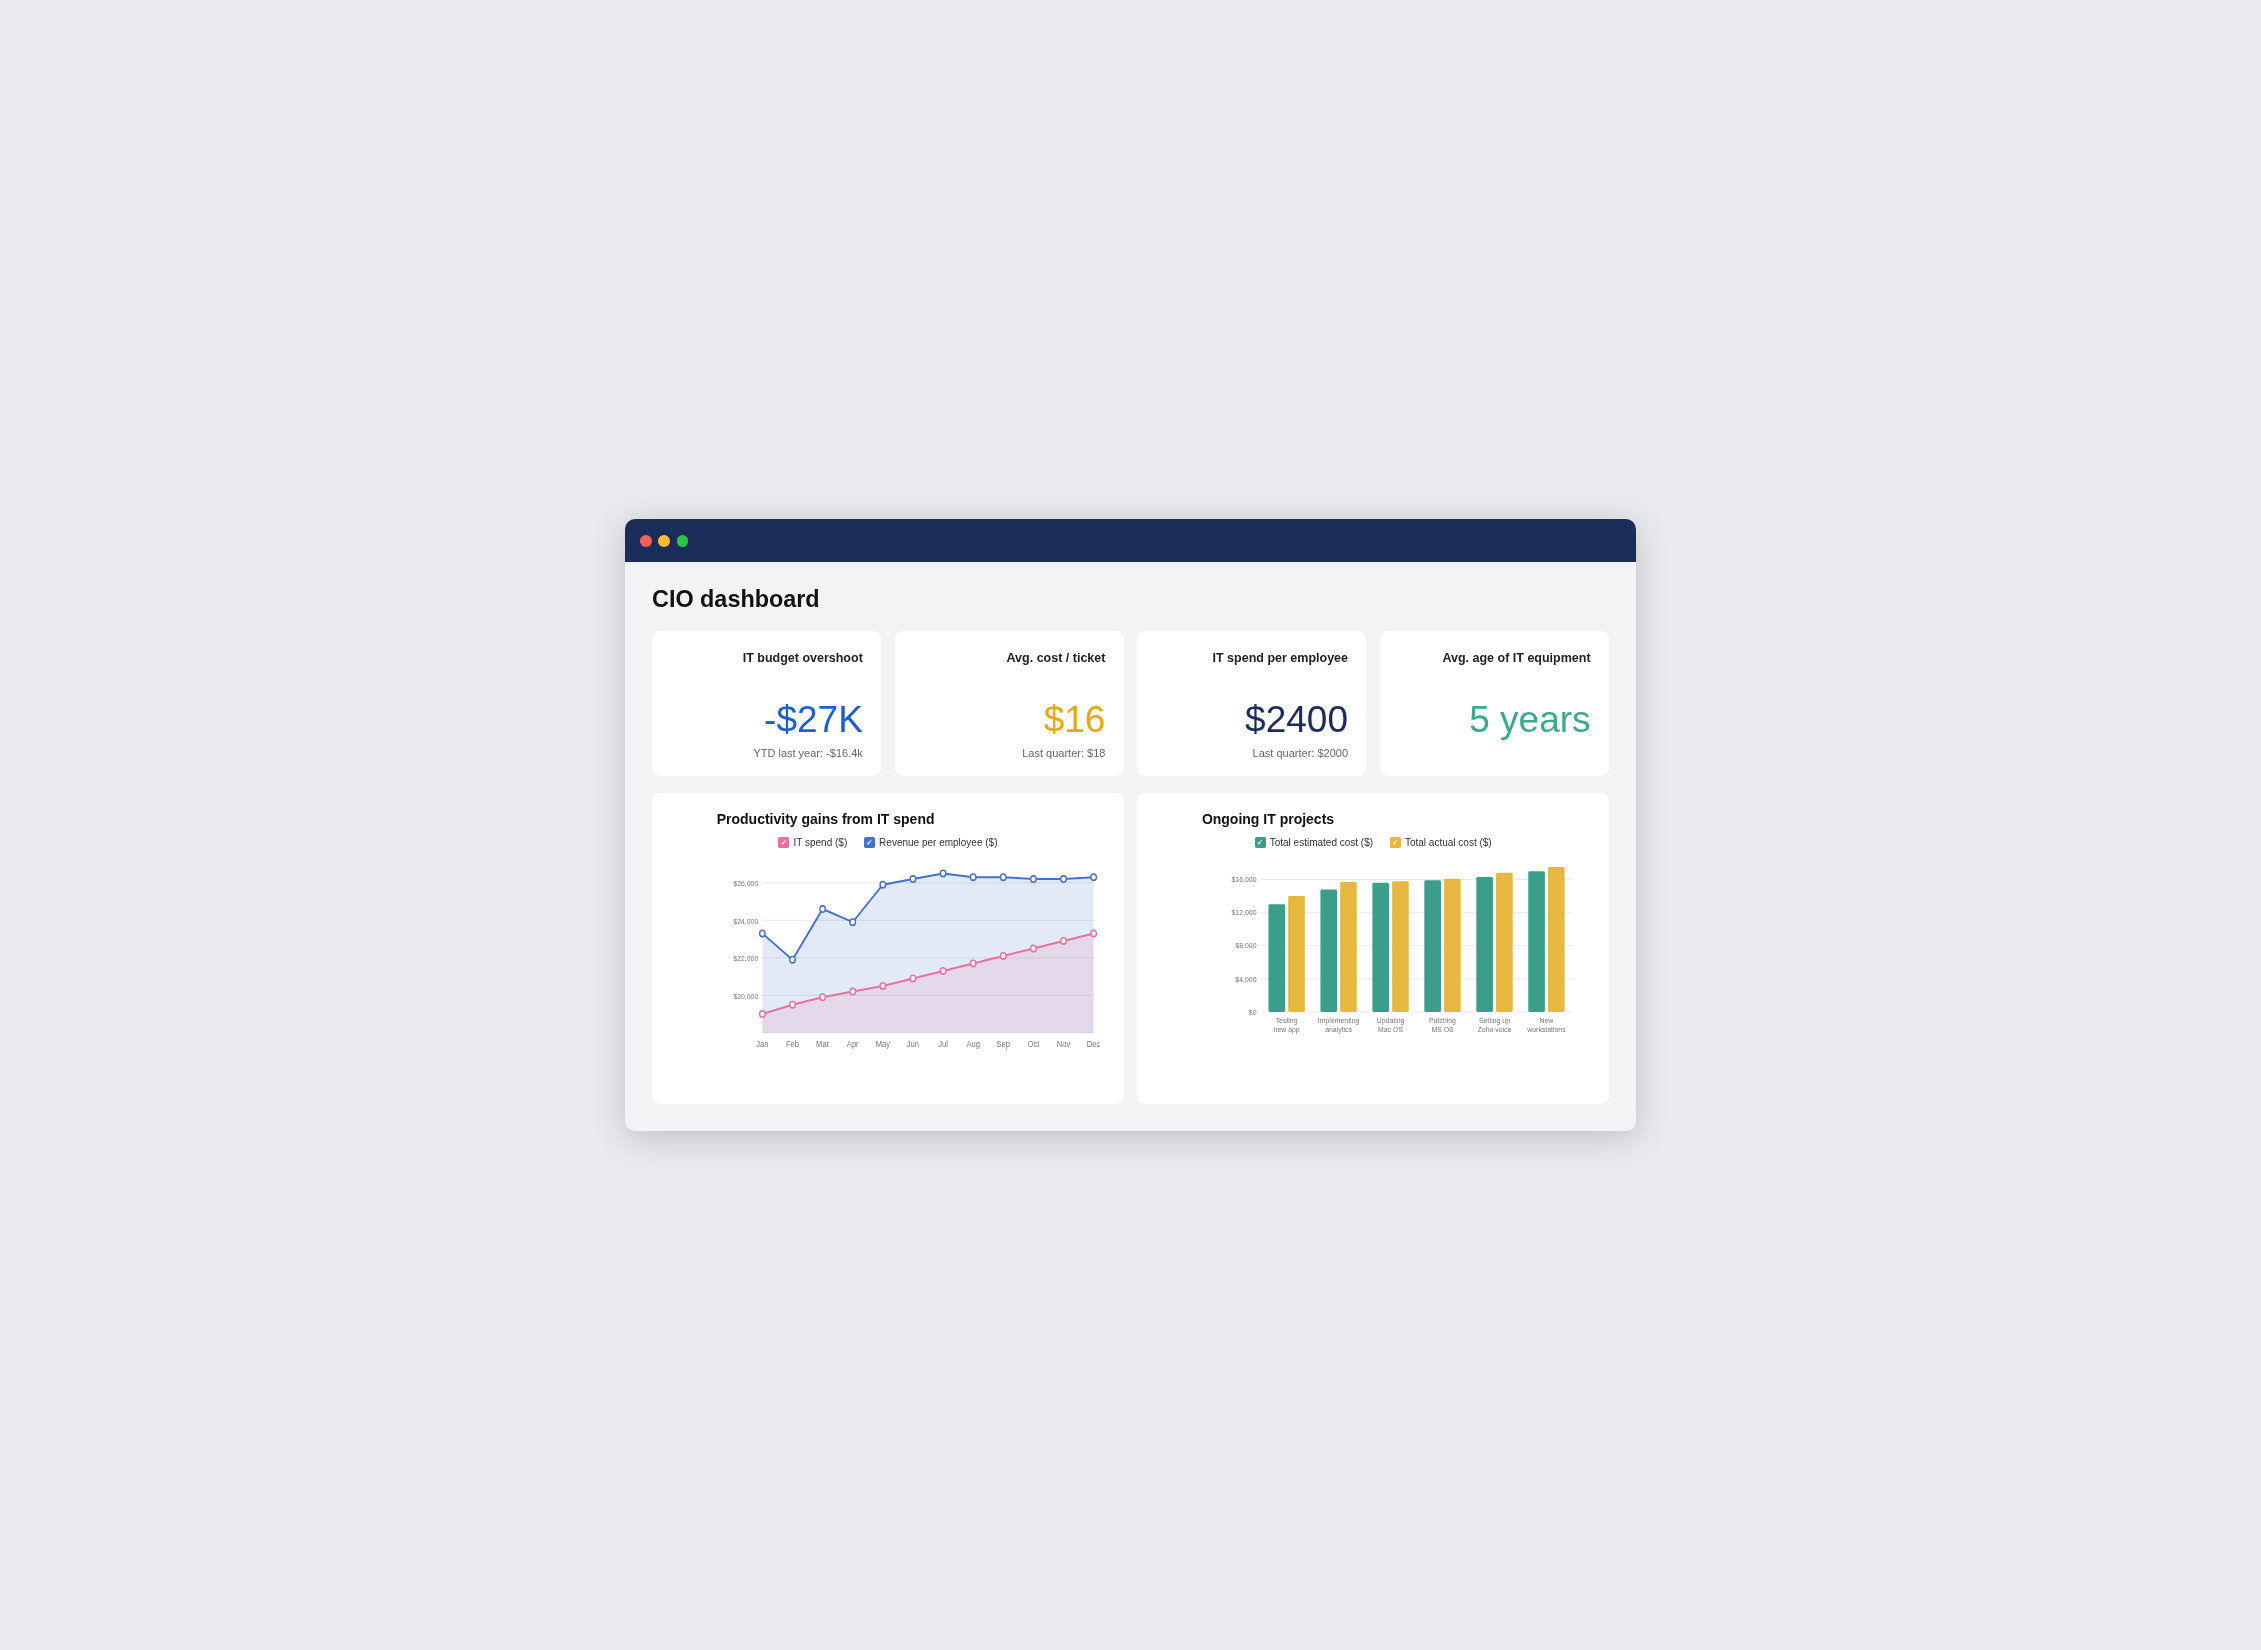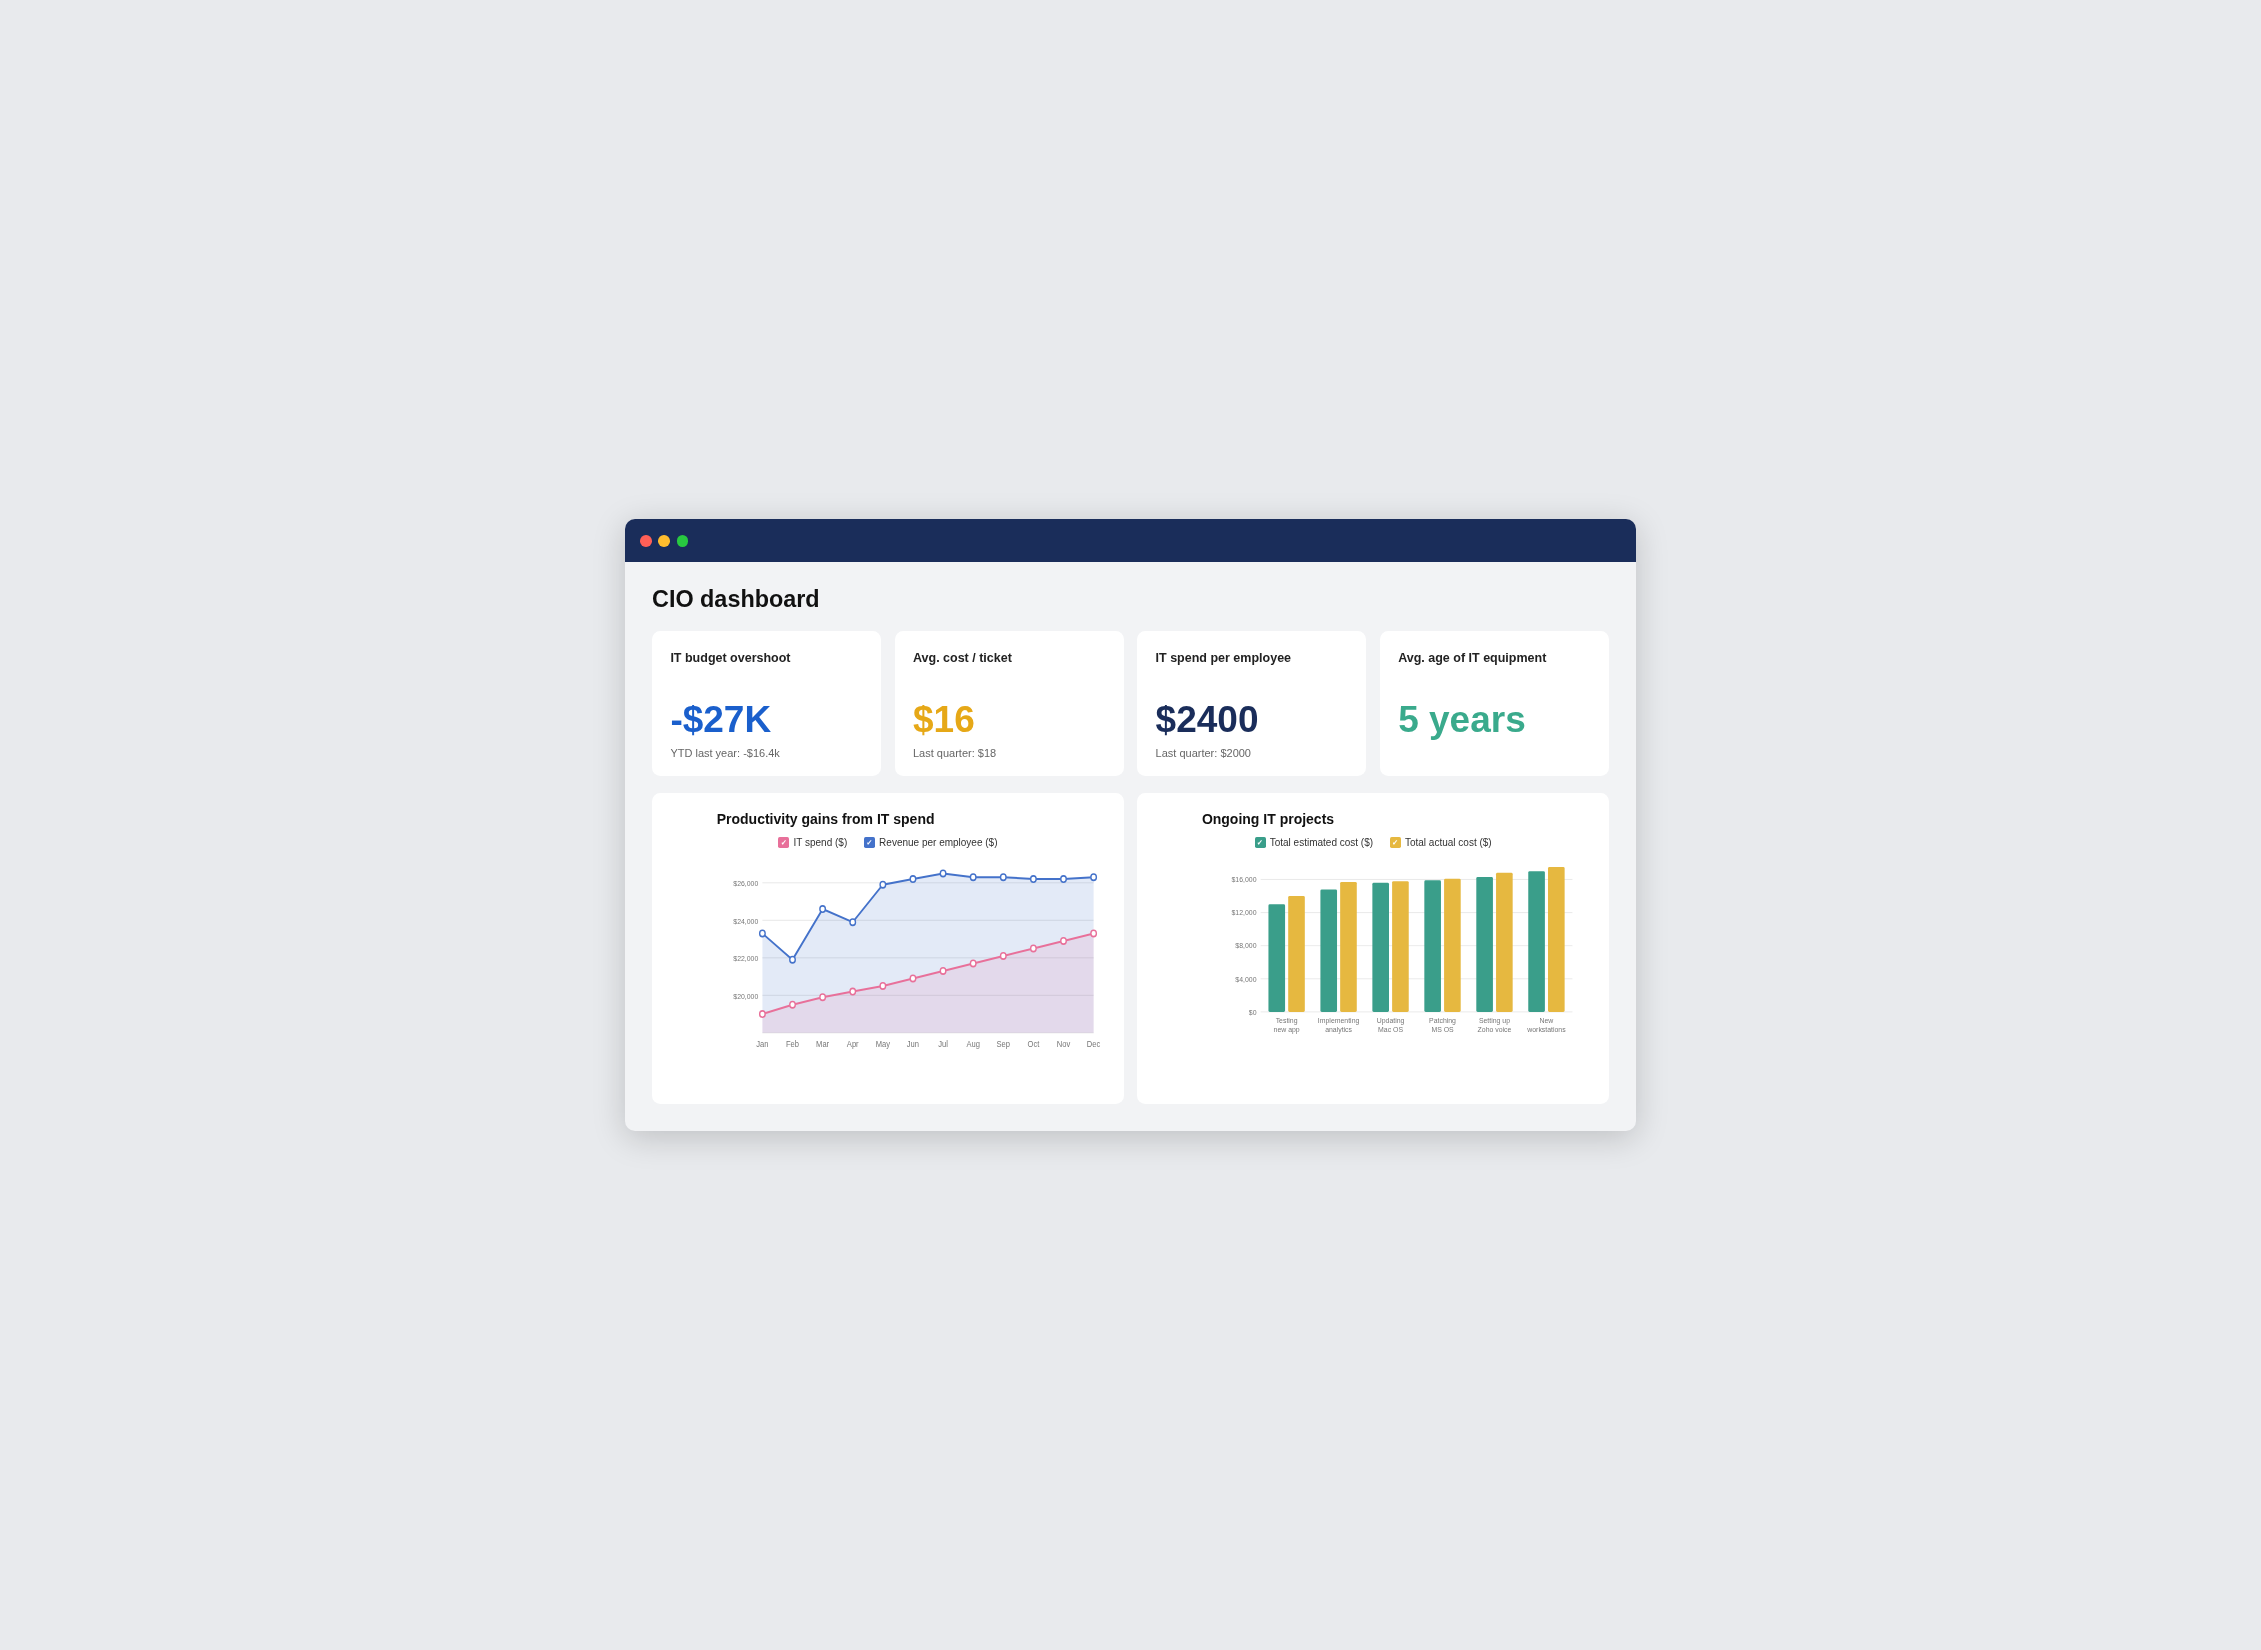--- a/index.html
+++ b/index.html
@@ -47,29 +47,30 @@
       gap: 13.4px;
       margin-bottom: 16.7px;
     }
     .kpi-card {
       background: #fff;
       border-radius: 8.3px;
       padding: 20px 18.4px 16.7px;
       display: flex;
       flex-direction: column;
       gap: 6.7px;
+      text-align: right;
     }
     .kpi-label {
       font-size: 12.5px;
       font-weight: 600;
       color: #222;
     }
     .kpi-value {
       font-size: 37px;
-      font-weight: 700;
+      font-weight: 400;
       line-height: 1.1;
       margin-top: 28px;
     }
     .kpi-value.blue { color: #1a5fcc; }
     .kpi-value.yellow { color: #e6a817; }
     .kpi-value.navy { color: #1a2d5a; }
     .kpi-value.teal { color: #3aaa8c; }
     .kpi-sub {
       font-size: 11px;
       color: #666;

